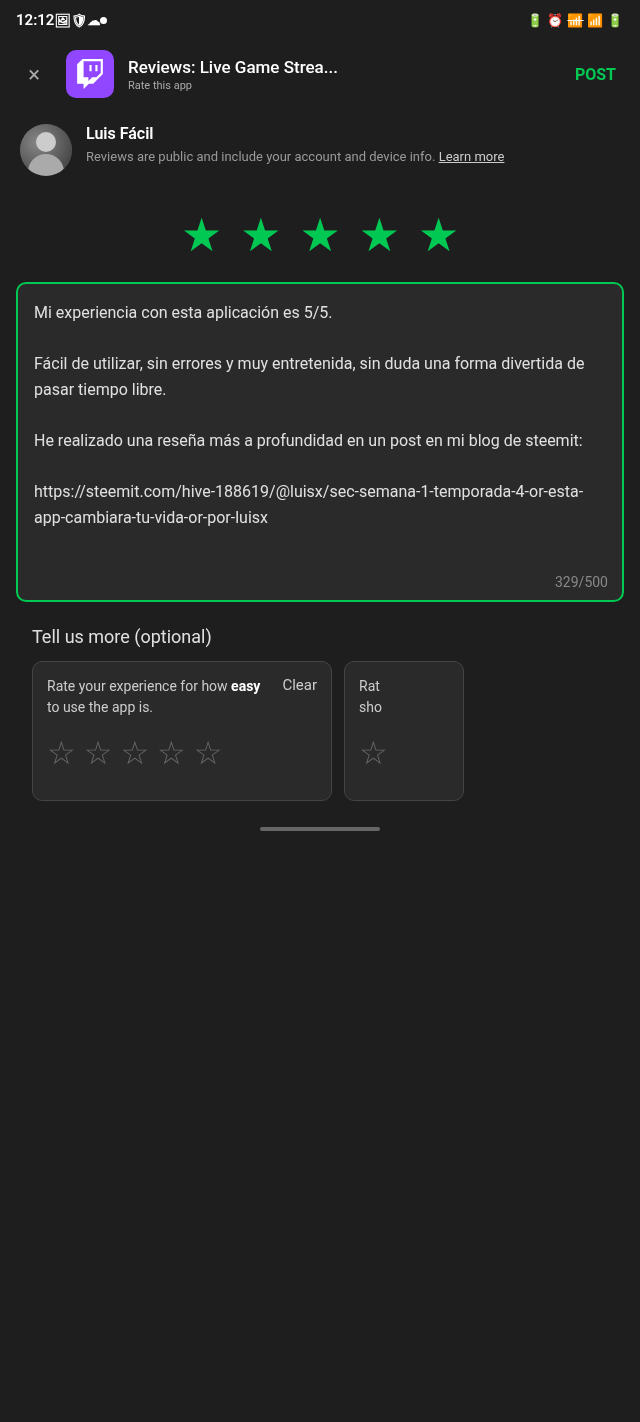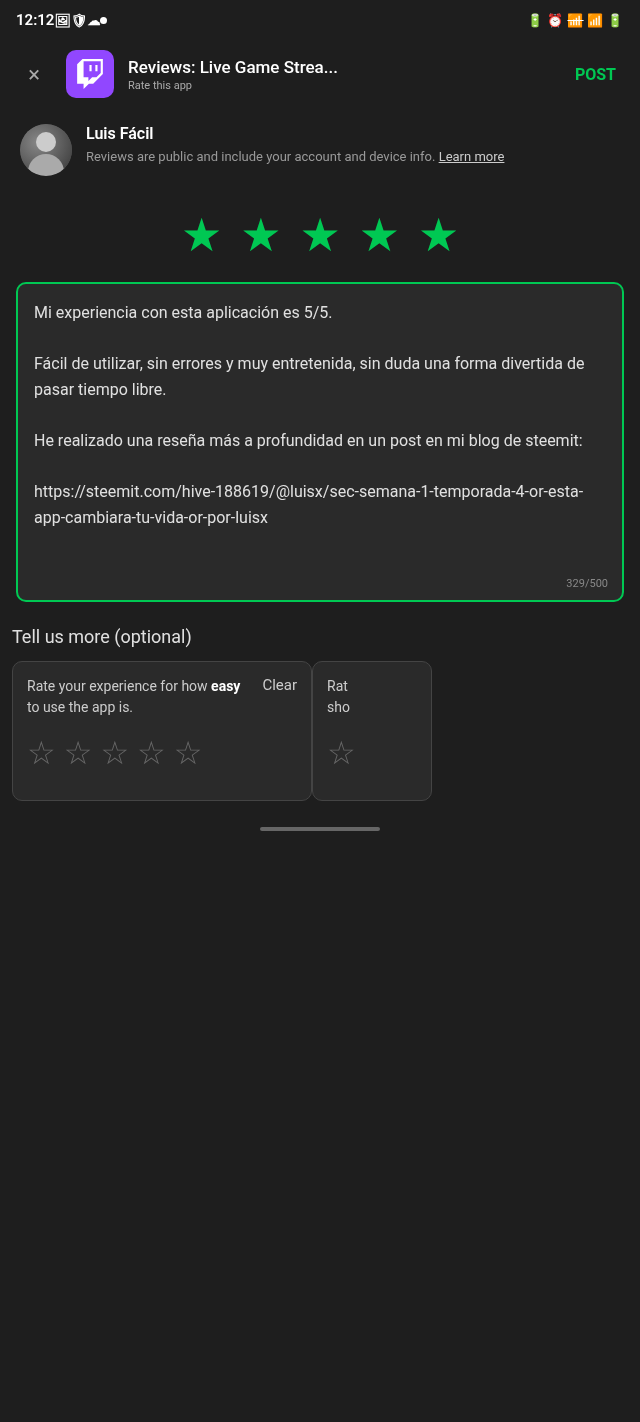--- a/index.html
+++ b/index.html
@@ -187,38 +187,39 @@
       font-size: 16px;
       color: #e0e0e0;
       line-height: 1.6;
       white-space: pre-wrap;
       word-break: break-word;
     }
     .char-count {
       position: absolute;
       bottom: 10px;
       right: 14px;
-      font-size: 11px;
+      font-size: 14px;
       color: #888;
     }
 
     
     .tell-more-section {
-      padding: 24px 12px 12px;
+      padding: 24px 32px 12px;
     }
     .tell-more-title {
       font-size: 18px;
       color: #e0e0e0;
       margin-bottom: 14px;
       font-weight: 400;
     }
 
     
     .rating-cards-row {
       display: flex;
+      gap: 12px;
       overflow: hidden;
     }
     .rating-card {
       background-color: #2a2a2a;
       border: 1px solid #444;
       border-radius: 10px;
       padding: 14px;
       flex: 0 0 300px;
       min-height: 140px;
     }

